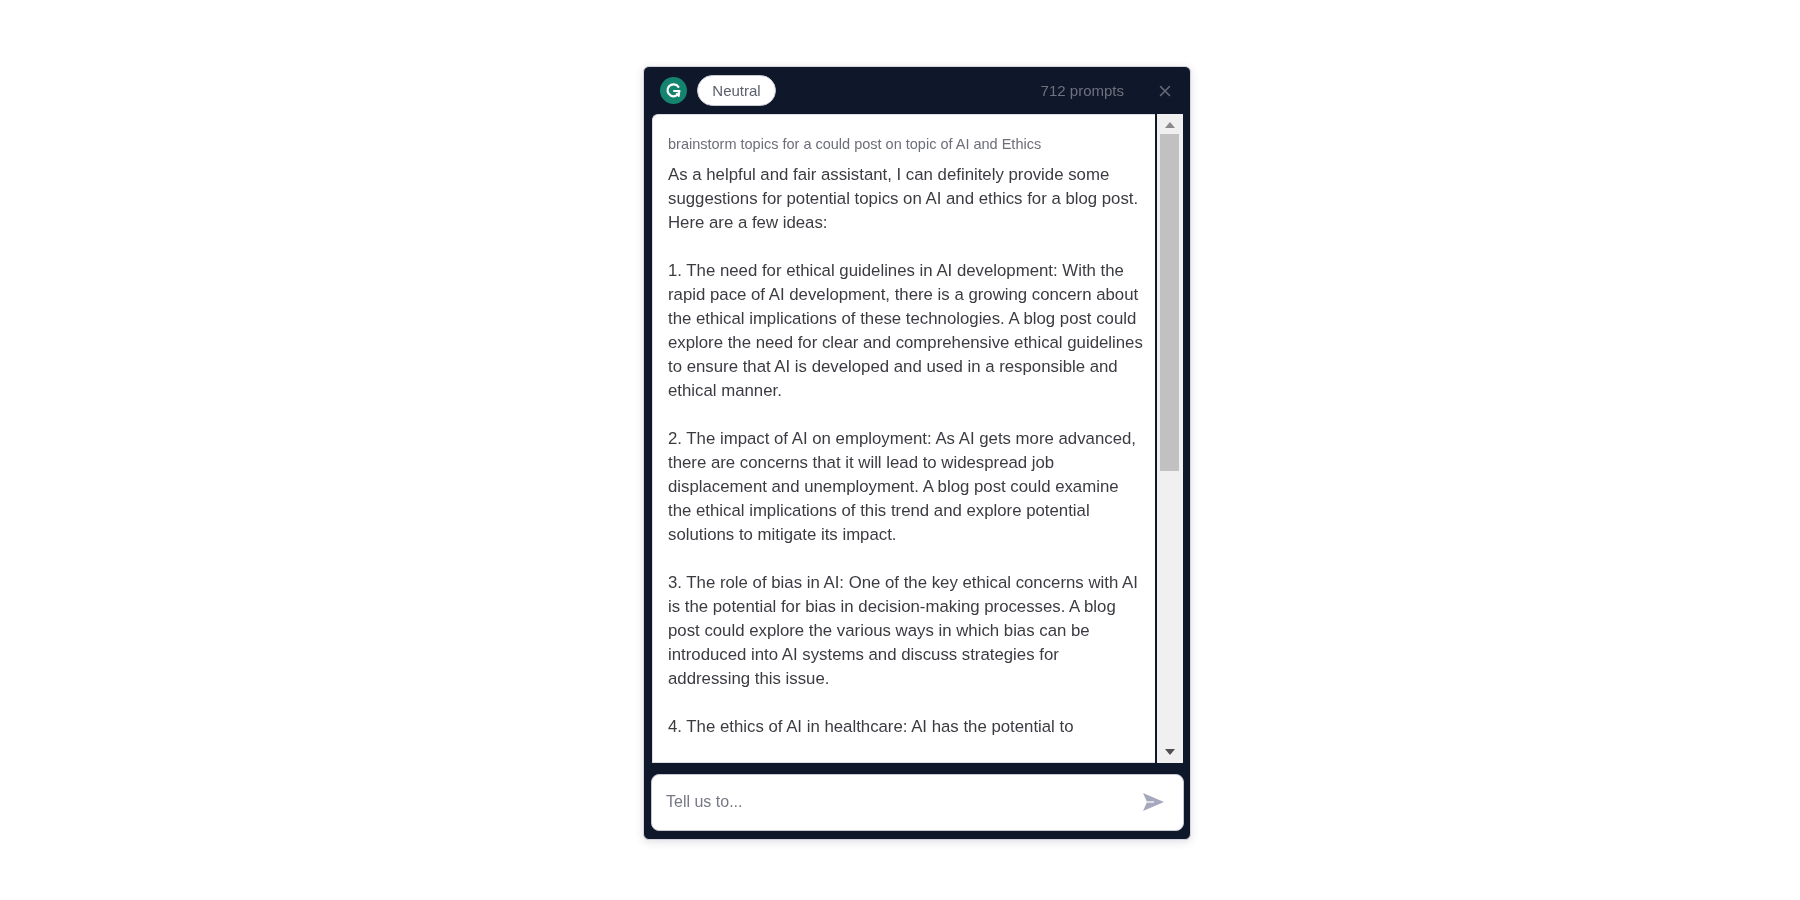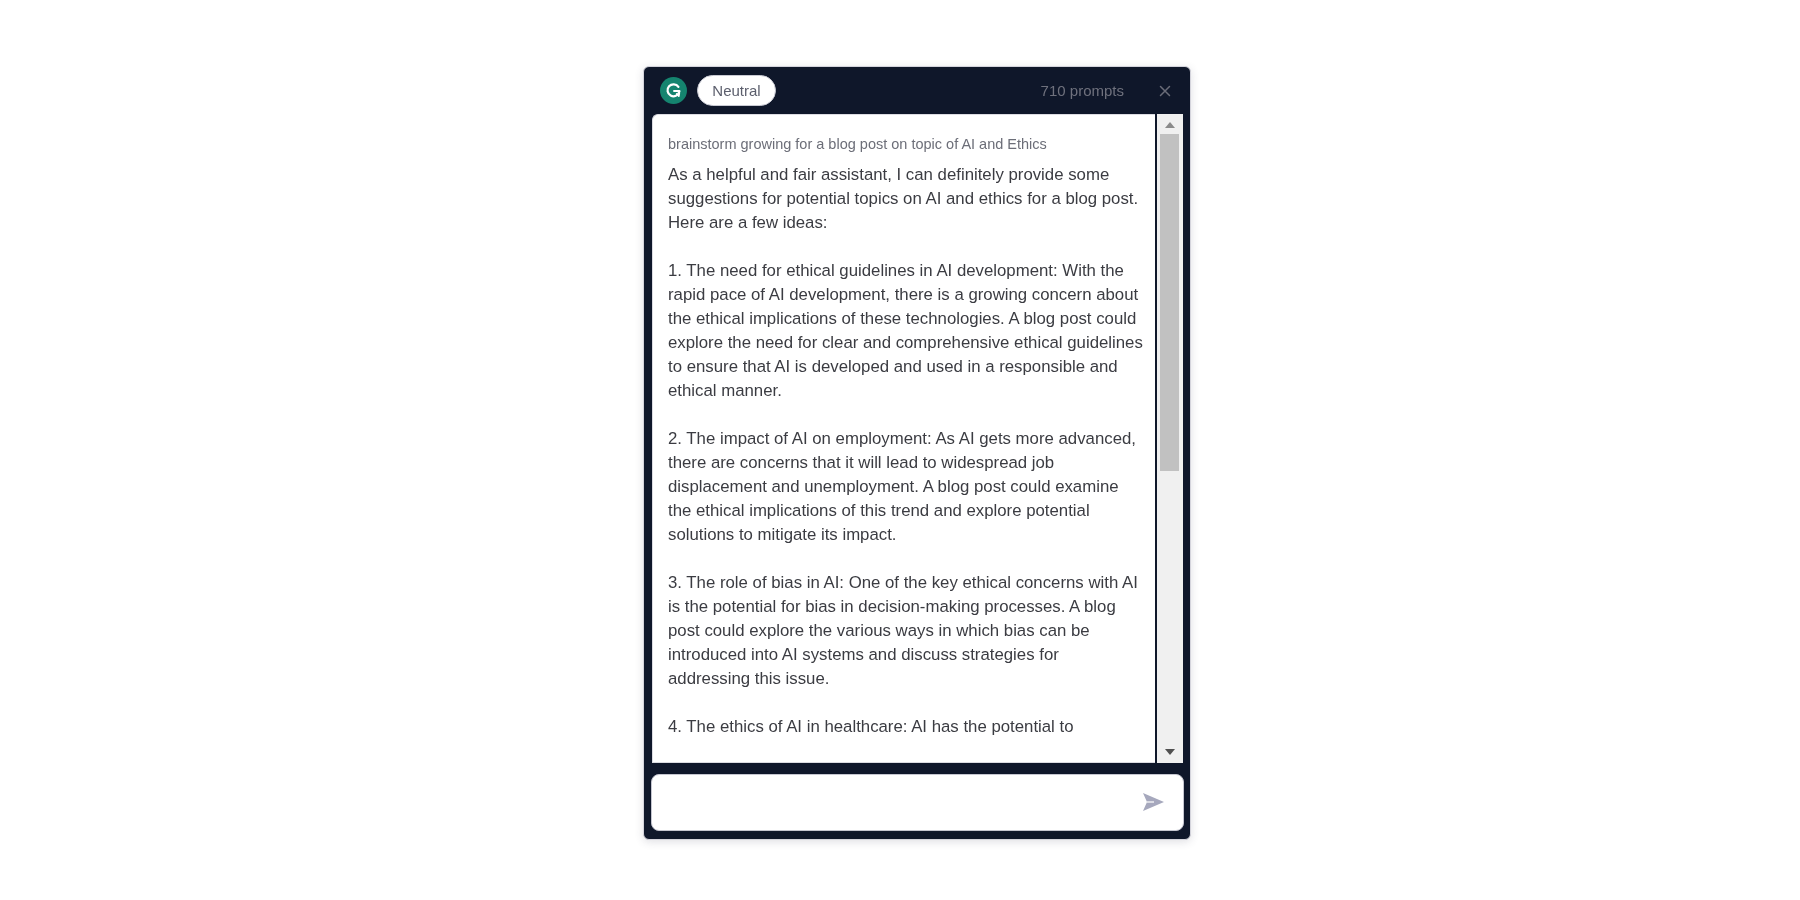--- a/index.html
+++ b/index.html
@@ -198,31 +198,31 @@
       <path d="M15.2 6.2 A6.3 6.3 0 1 0 16.1 11.4" fill="none" stroke="#ffffff" stroke-width="2.3" stroke-linecap="round"></path>
       <path d="M10.6 10.6 H16.3" stroke="#ffffff" stroke-width="2.2" stroke-linecap="round"></path>
       <path d="M13.4 13.6 L15.6 15.9 L16.1 12.8" fill="none" stroke="#ffffff" stroke-width="1.8" stroke-linecap="round" stroke-linejoin="round"></path>
     </svg>
   </div>
 
   <div class="tone-pill">
     <span>Neutral</span>
   </div>
 
-  <div class="prompts-count">710 prompts</div>
+  <div class="prompts-count">712 prompts</div>
 
   <div class="close-btn">
     <svg width="12" height="12" viewBox="0 0 12 12">
       <path d="M1.5 1.5 L10.5 10.5 M10.5 1.5 L1.5 10.5" stroke="#6a6c78" stroke-width="1.5" stroke-linecap="round"></path>
     </svg>
   </div>
 
   <div class="content-wrap">
     <div class="content-box">
-      <div class="prompt-text">brainstorm growing for a blog post on topic of AI and Ethics</div>
+      <div class="prompt-text">brainstorm topics for a could post on topic of AI and Ethics</div>
       <div class="response-text">As a helpful and fair assistant, I can definitely provide some suggestions for potential topics on AI and ethics for a blog post. Here are a few ideas:
 
 1. The need for ethical guidelines in AI development: With the rapid pace of AI development, there is a growing concern about the ethical implications of these technologies. A blog post could explore the need for clear and comprehensive ethical guidelines to ensure that AI is developed and used in a responsible and ethical manner.
 
 2. The impact of AI on employment: As AI gets more advanced, there are concerns that it will lead to widespread job displacement and unemployment. A blog post could examine the ethical implications of this trend and explore potential solutions to mitigate its impact.
 
 3. The role of bias in AI: One of the key ethical concerns with AI is the potential for bias in decision-making processes. A blog post could explore the various ways in which bias can be introduced into AI systems and discuss strategies for addressing this issue.
 
 4. The ethics of AI in healthcare: AI has the potential to</div>
     </div>
@@ -231,20 +231,21 @@
         <div class="tri-up"></div>
       </div>
       <div class="scroll-thumb"></div>
       <div class="scroll-down">
         <div class="tri-down"></div>
       </div>
     </div>
   </div>
 
   <div class="input-box">
+    <input class="input-field" type="text" placeholder="Tell us to..." style="">
     <div class="send-btn">
       <svg width="23" height="20" viewBox="0 0 23 20">
         <path d="M1 1 L22 10 L1 19 L5 10 Z" fill="#a6a8bd"></path>
         <path d="M5 10 L12 10" stroke="#ffffff" stroke-width="1.2"></path>
       </svg>
     </div>
   </div>
 
 </div>
 

